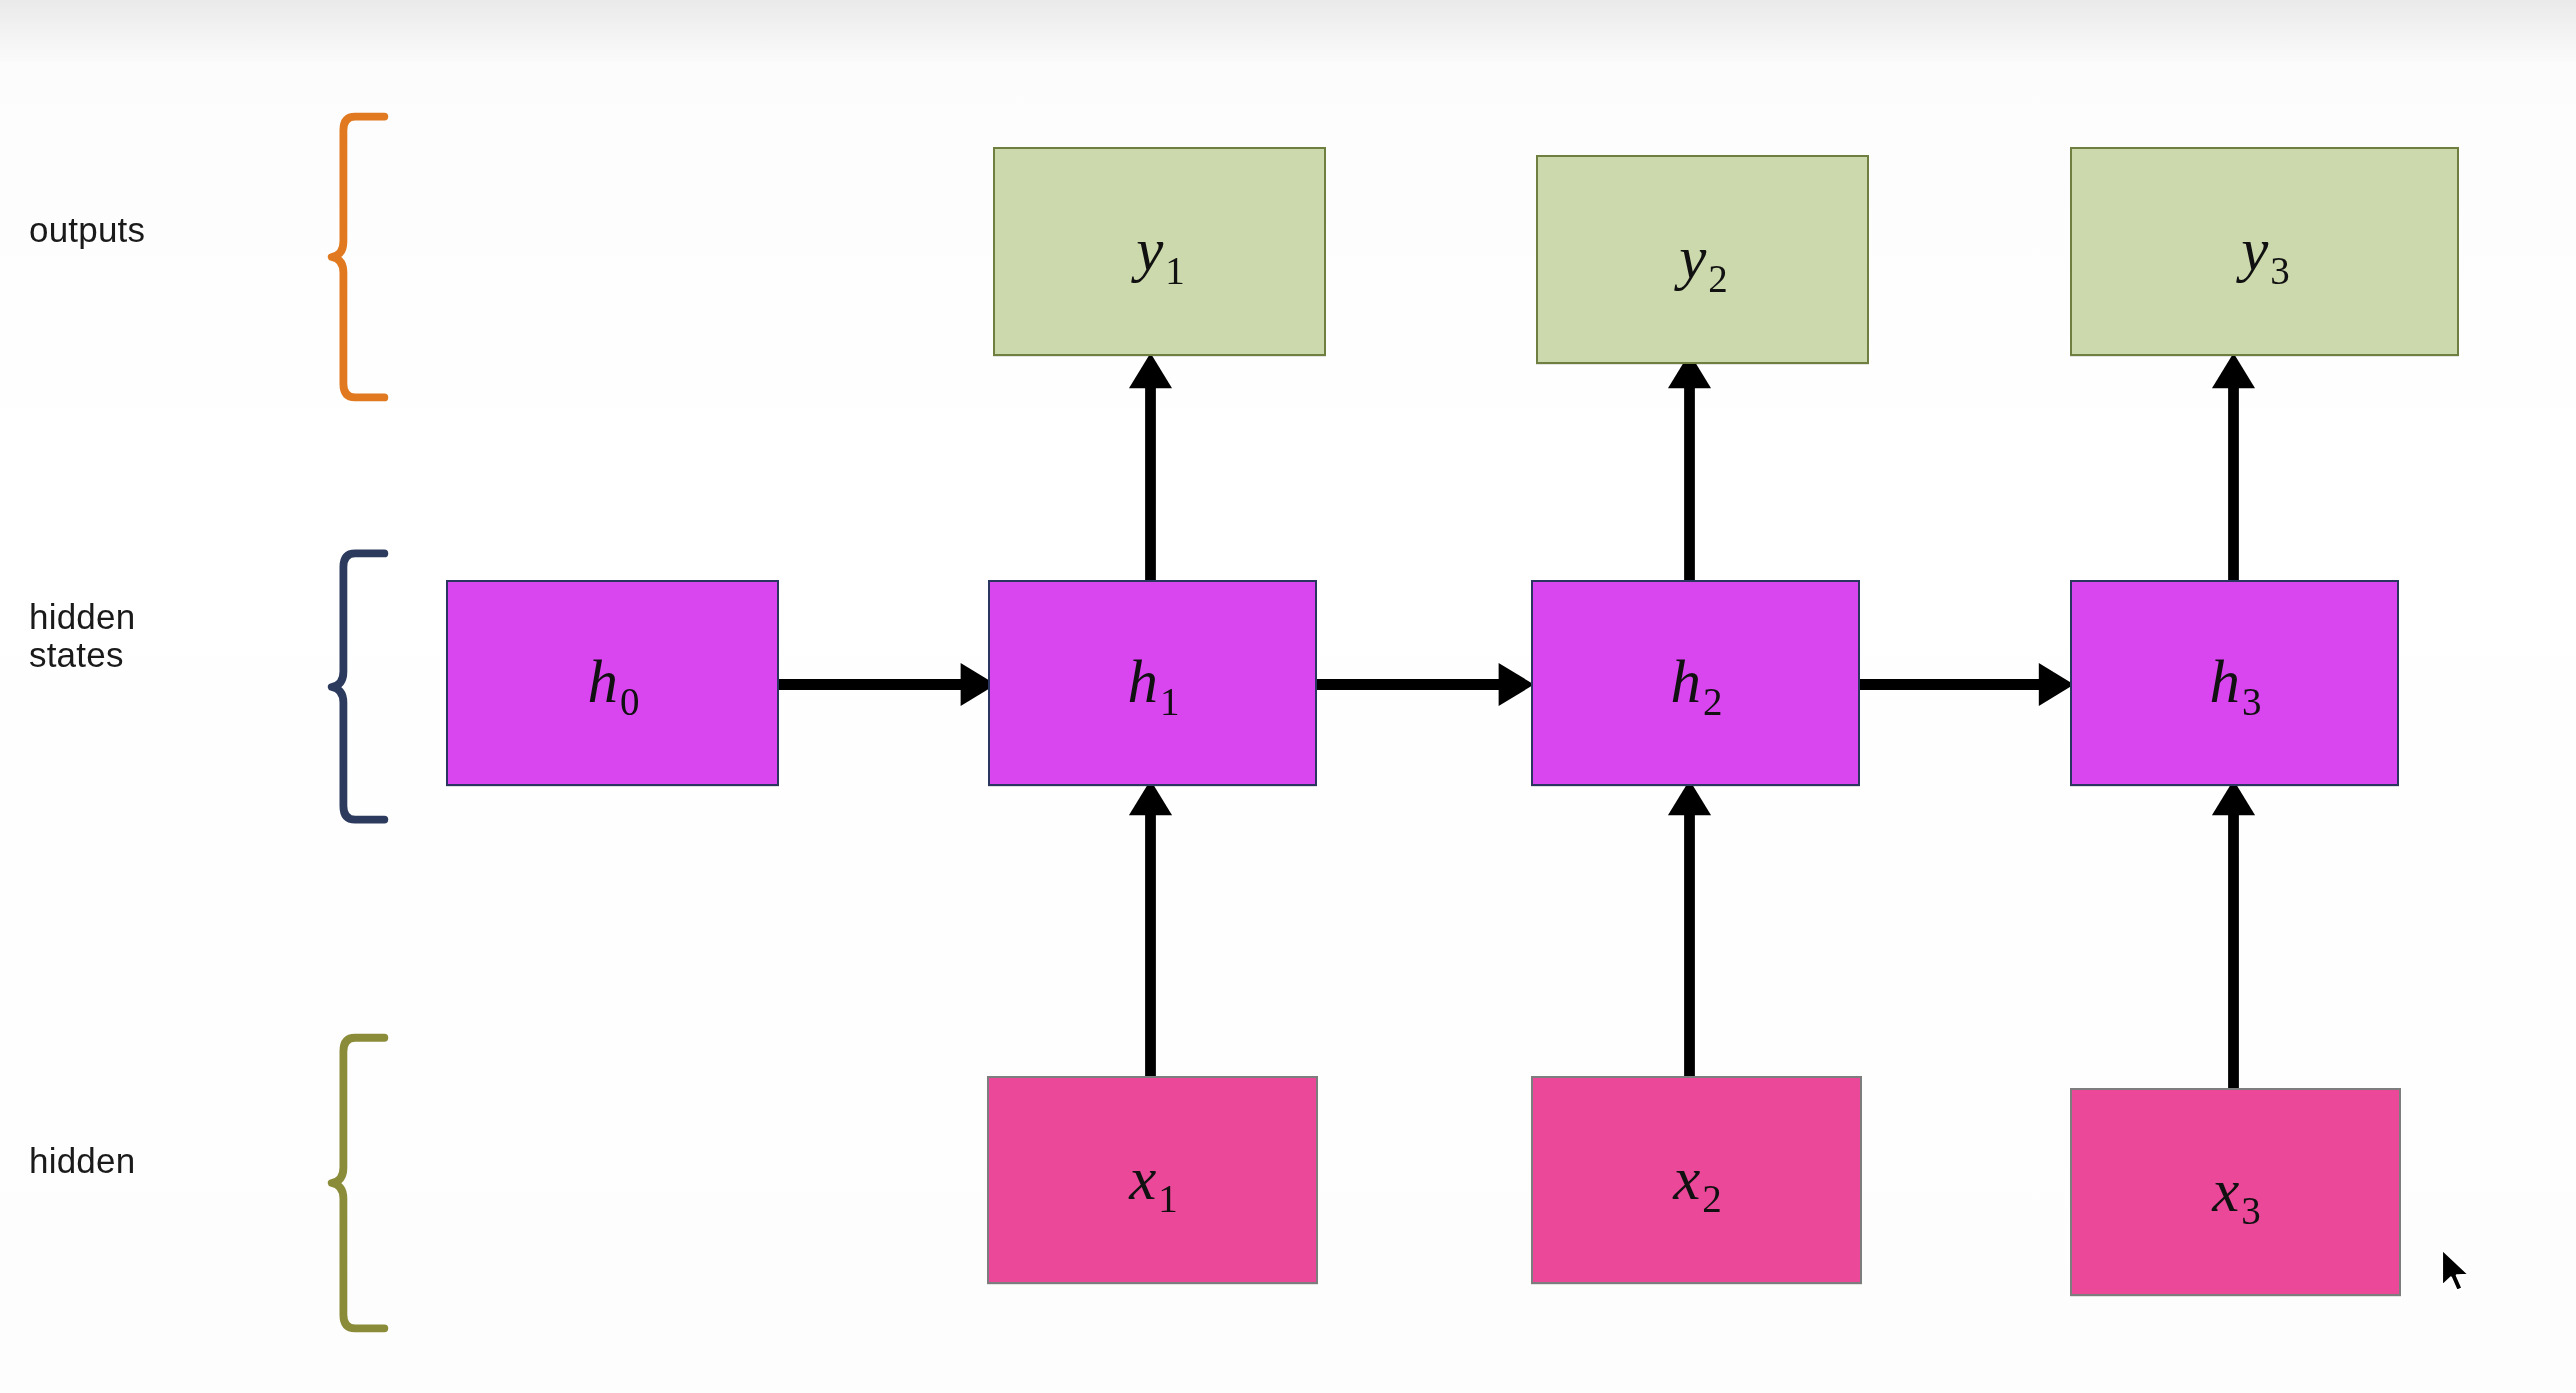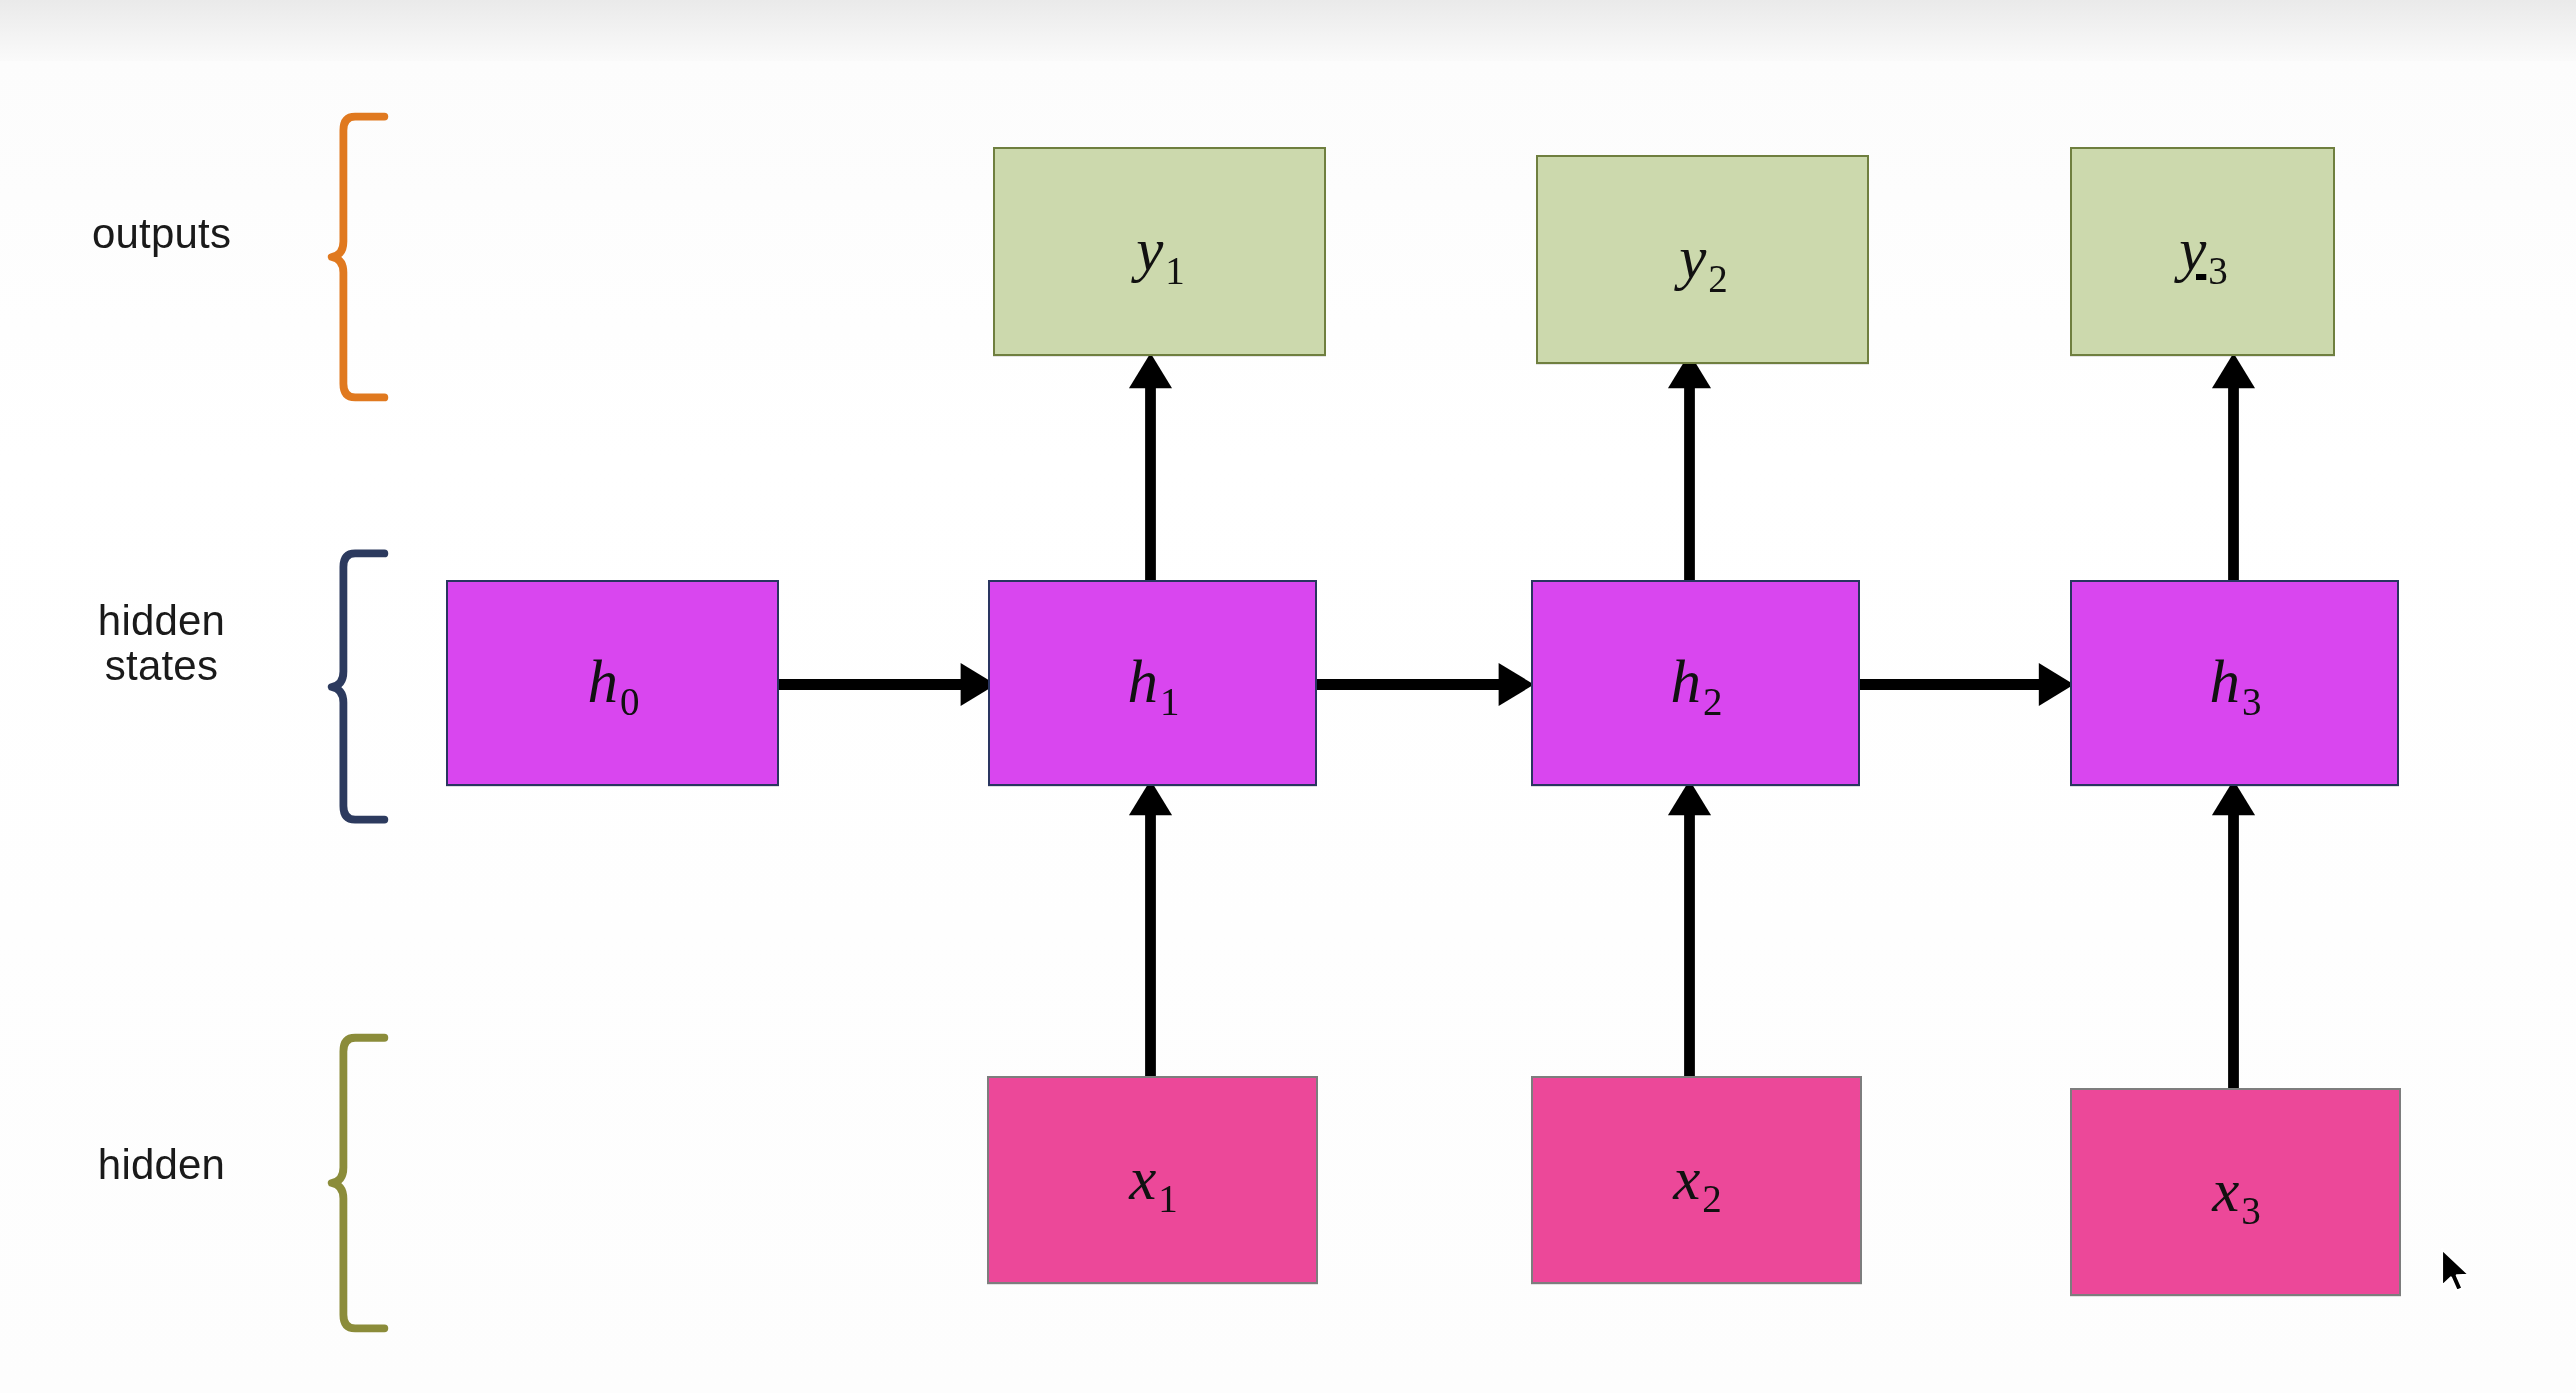--- a/index.html
+++ b/index.html
@@ -21,24 +21,24 @@
   }
   .bg-wash {
     position: absolute; left: 0; top: 61px; width: 2576px; height: 1333px;
     background: linear-gradient(180deg, #fcfcfc 0%, #ffffff 30%, #fdfdfd 100%);
   }
 
   
   .row-label {
     position: absolute;
     color: #1a1a1a;
-    font-size: 42px;
+    font-size: 35px;
     line-height: 1.08;
     letter-spacing: 0.2px;
-    text-align: center;
+    text-align: left;
     white-space: pre-line;
   }
 
   
   .brace { position: absolute; }
 
   
   .node {
     position: absolute;
     box-sizing: border-box;
@@ -160,21 +160,21 @@
   <div class="node node-output" style="left:993px; top:147px; width:333px; height:209px;">
     <span class="lbl">
       <span>y</span><sub>1</sub>
     </span>
   </div>
   <div class="node node-output" style="left:1536px; top:155px; width:333px; height:209px;">
     <span class="lbl">
       <span>y</span><sub>2</sub>
     </span>
   </div>
-  <div class="node node-output" style="left:2070px; top:147px; width:265px; height:209px;text-decoration:underline;">
+  <div class="node node-output" style="left:2070px; top:147px; width:389px; height:209px;">
     <span class="lbl">
       <span>y</span><sub>3</sub>
     </span>
   </div>
 
   <div class="node node-hidden" style="left:446px; top:580px; width:333px; height:206px;">
     <span class="lbl">
       <span>h</span><sub>0</sub>
     </span>
   </div>

